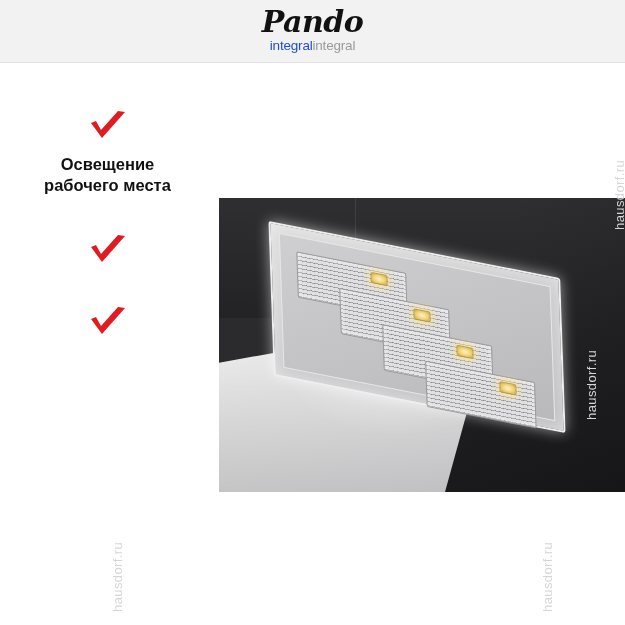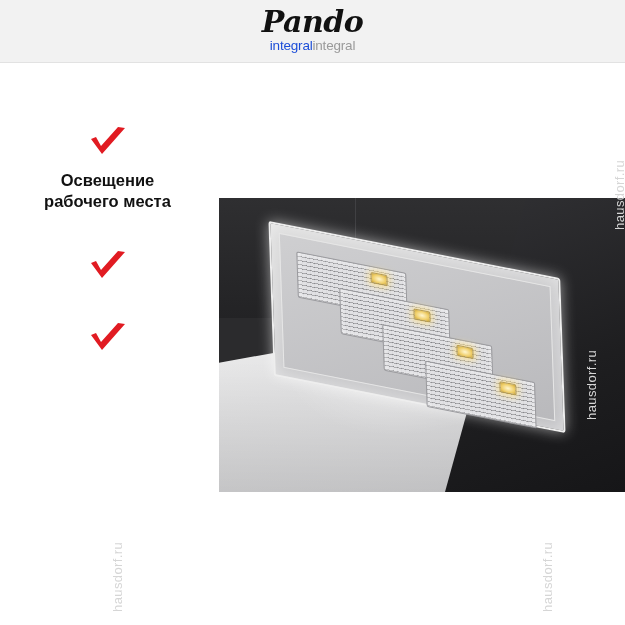--- a/index.html
+++ b/index.html
@@ -62,21 +62,21 @@
   }
   .brand-sub .s2 {
     color: #9a9a9a;
     font-weight: normal;
   }
 
   
   .features {
     position: absolute;
     left: 0;
-    top: 126px;
+    top: 110px;
     width: 215px;
   }
   .feature {
     width: 215px;
     margin-bottom: 38px;
     text-align: center;
   }
   .check {
     display: block;
     margin: 0 auto 10px auto;

